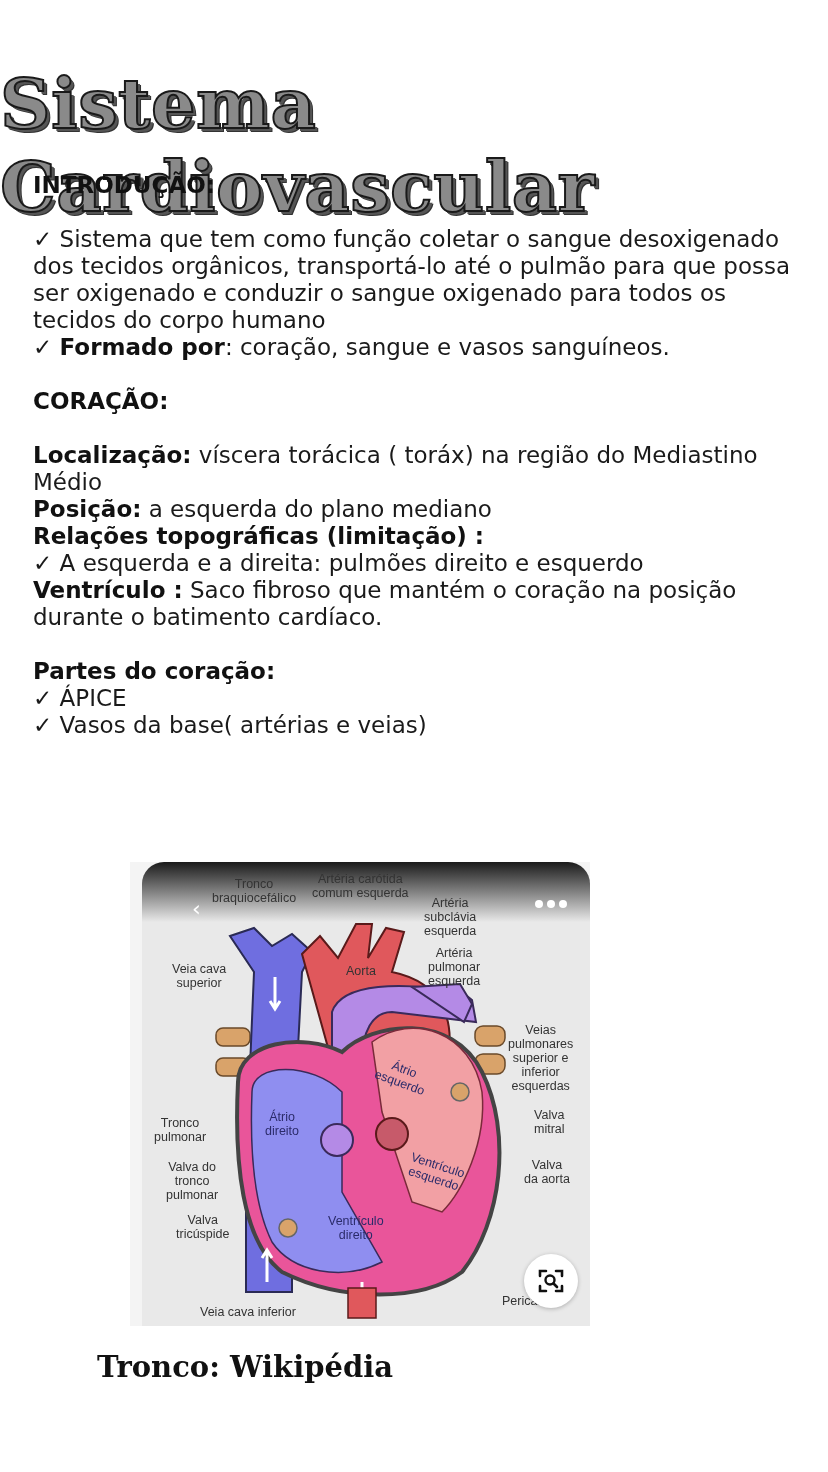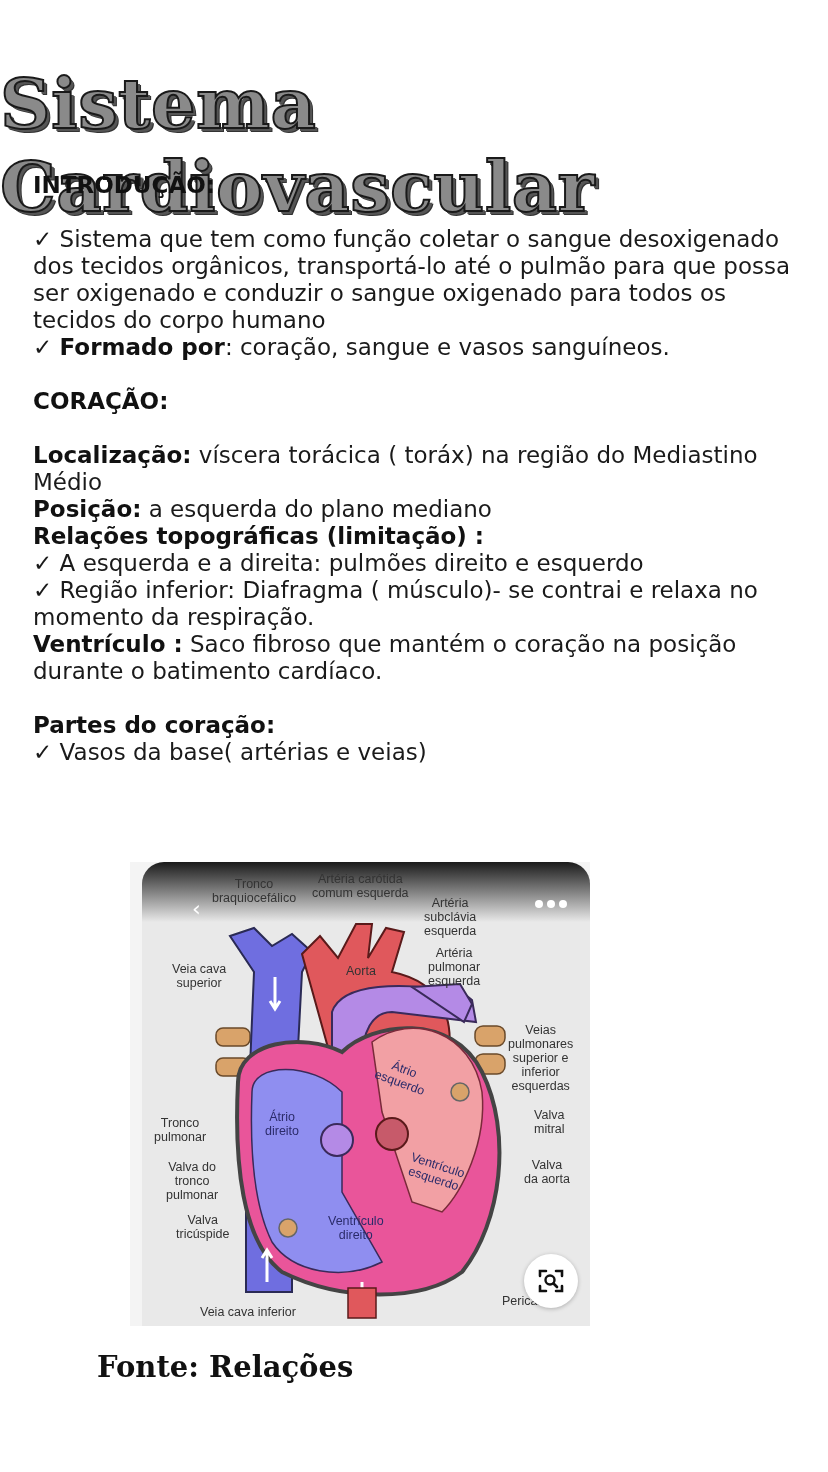--- a/index.html
+++ b/index.html
@@ -67,24 +67,24 @@
   <div class="gap"></div>
   <p><span>✓</span> <span>Sistema que tem como função coletar o sangue desoxigenado dos tecidos orgânicos, transportá-lo até o pulmão para que possa ser oxigenado e conduzir o sangue oxigenado para todos os tecidos do corpo humano</span></p>
   <p><span>✓</span> <b>Formado por</b><span>: coração, sangue e vasos sanguíneos.</span></p>
   <div class="gap"></div>
   <p><b>CORAÇÃO:</b></p>
   <div class="gap"></div>
   <p><b>Localização:</b><span> víscera torácica ( toráx) na região do Mediastino Médio</span></p>
   <p><b>Posição:</b><span> a esquerda do plano mediano</span></p>
   <p><b>Relações topográficas (limitação) :</b></p>
   <p>✓ A esquerda e a direita: pulmões direito e esquerdo</p>
-  <p>✓ Região inferior: Diafragma ( músculo)- se contrai e relaxa no momento da respiração.</p>
   <p><b>Ventrículo :</b><span> Saco fibroso que mantém o coração na posição durante o batimento cardíaco.</span></p>
   <div class="gap"></div>
   <p><b>Partes do coração:</b></p>
+  <p>✓ ÁPICE</p>
   <p>✓ Vasos da base( artérias e veias)</p>
 </div>
 
 <div class="figure">
   <div class="inner">
     <svg width="448" height="464" viewBox="0 0 448 464" style="position:absolute;left:0;top:0">
 
       <rect x="333" y="164" width="30" height="20" rx="8" fill="#d9a36a" stroke="#6a4a2a" stroke-width="1.5"></rect>
       <rect x="333" y="192" width="30" height="20" rx="8" fill="#d9a36a" stroke="#6a4a2a" stroke-width="1.5"></rect>
       <rect x="74" y="166" width="34" height="18" rx="7" fill="#d9a36a" stroke="#6a4a2a" stroke-width="1.5"></rect>
@@ -164,13 +164,13 @@
     <div class="lens-btn">
       <svg width="28" height="28" viewBox="0 0 28 28">
         <path d="M3 9 V4 H9 M19 4 H25 V9 M25 19 V24 H19 M9 24 H3 V19" stroke="#111" stroke-width="2.6" fill="none" stroke-linecap="round"></path>
         <circle cx="13" cy="13" r="4.5" stroke="#111" stroke-width="2.4" fill="none"></circle>
         <path d="M16.5 16.5 L20 20" stroke="#111" stroke-width="2.6" stroke-linecap="round"></path>
       </svg>
     </div>
   </div>
 </div>
 
-<div class="source">Fonte: Relações</div>
+<div class="source">Tronco: Wikipédia</div>
 
 </body></html>

